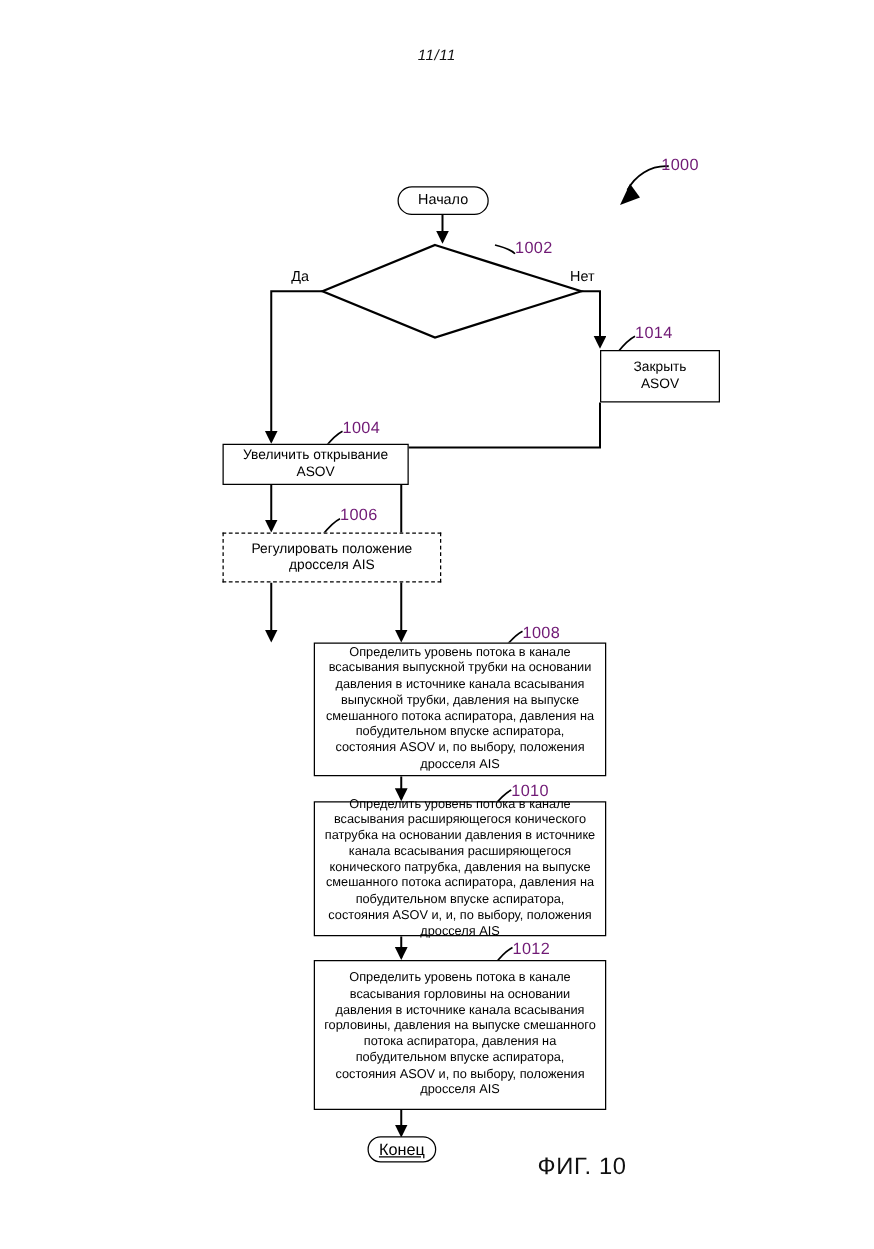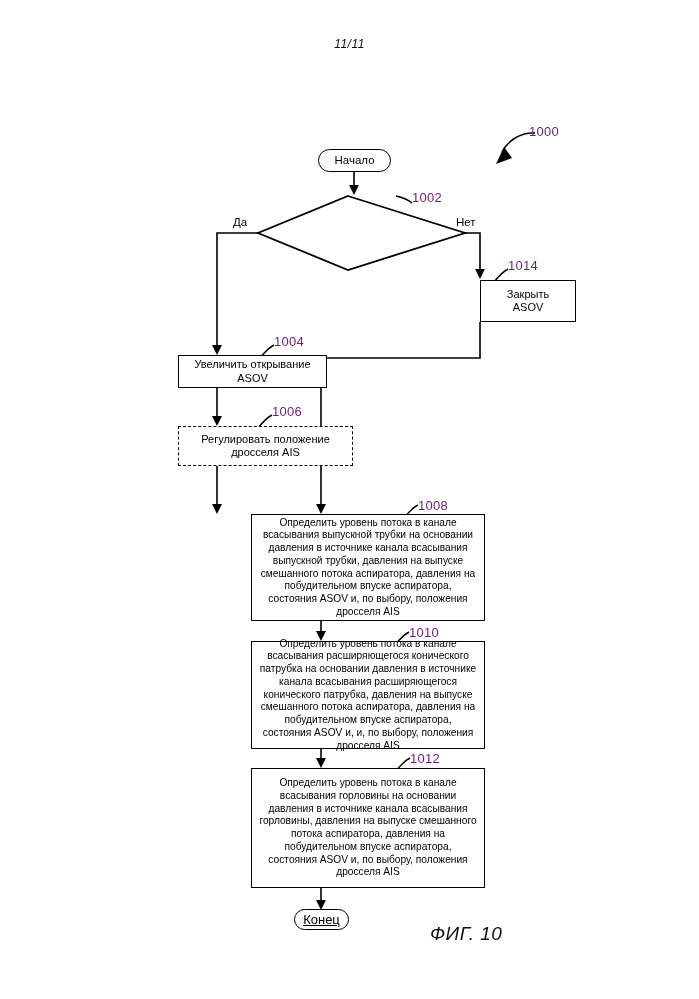--- a/index.html
+++ b/index.html
@@ -32,21 +32,20 @@
     color: #111;
     font-style: italic;
   }
   .fig-caption {
     position: absolute;
     left: 430px;
     top: 923px;
     font-size: 19px;
     letter-spacing: 0.5px;
     color: #111;
-    font-style: italic;
   }
   svg.layer {
     position: absolute;
     left: 0; top: 0;
     width: 699px;
     height: 999px;
   }
   .node {
     position: absolute;
     box-sizing: border-box;

